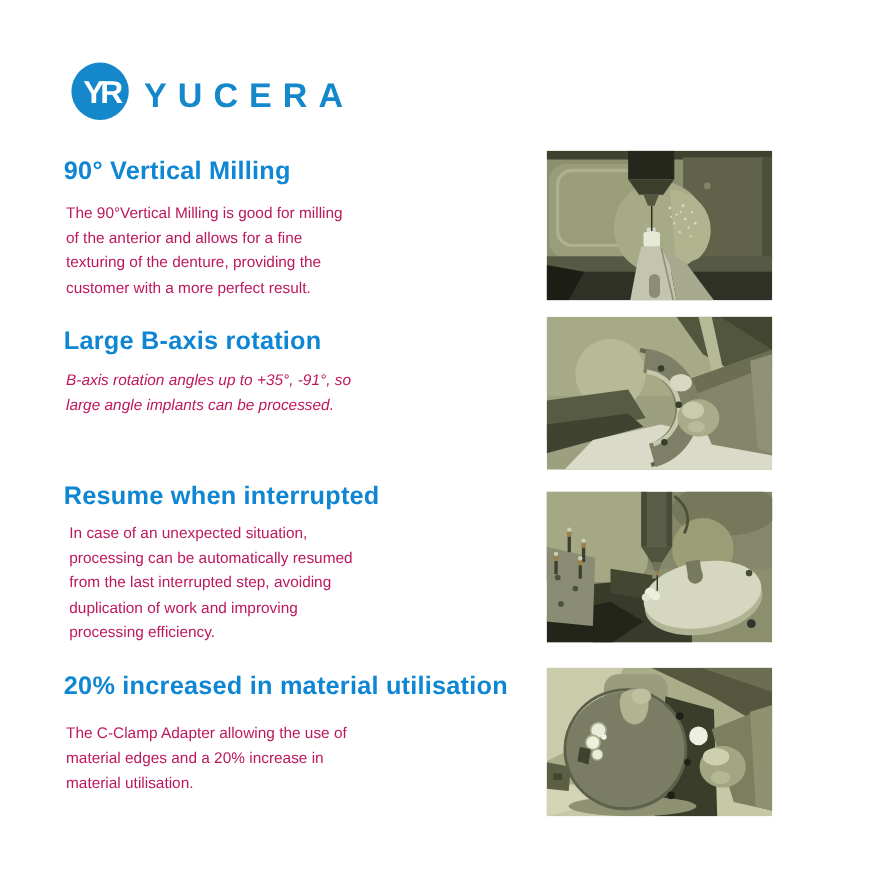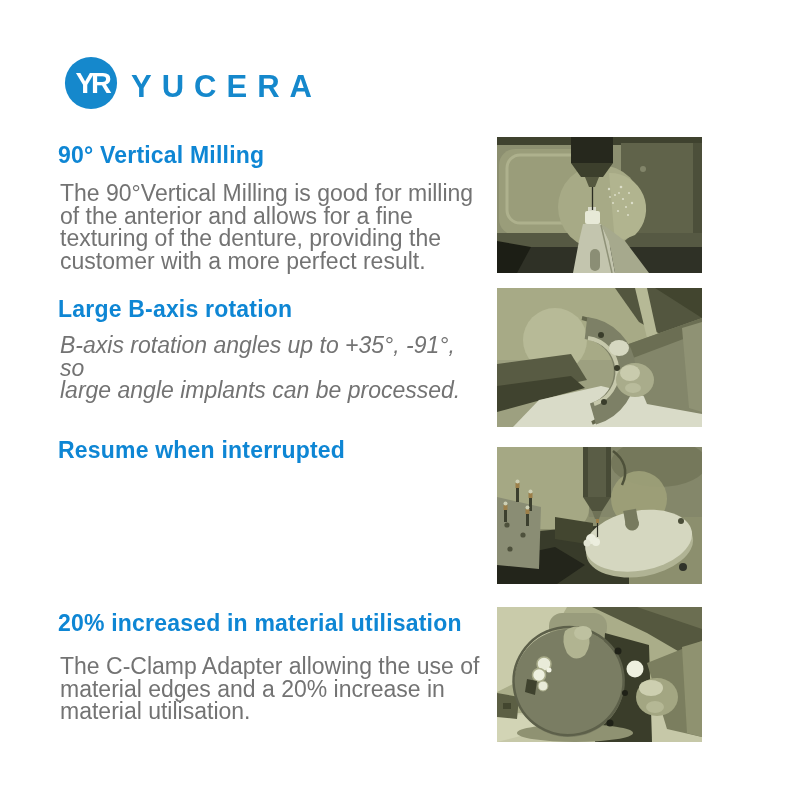--- a/index.html
+++ b/index.html
@@ -11,22 +11,22 @@
   .logo-mark { left:64px; top:56px; width:54px; height:54px; }
   .wordmark {
     left:131px; top:69px; font-size:31px; font-weight:bold;
     letter-spacing:10px; color:#1588cc;
   }
   .heading {
     position:absolute; margin:0; font-size:23px; font-weight:bold;
     color:#0e86d4; letter-spacing:0.2px; white-space:nowrap;
   }
   .body {
-    position:absolute; margin:0; font-size:23px; line-height:22.5px;
-    color:#737373; white-space:pre-line; width:420px;
+    position:absolute; margin:0; font-size:14px; line-height:22.5px;
+    color:#be185d; white-space:pre-line; width:420px;
   }
   .photo { position:absolute; display:block; }
   .h1 { left:58px; top:142px; }  .b1 { left:60px; top:182px; }
   .h2 { left:58px; top:296px; }  .b2 { left:60px; top:334px;font-style:italic; }
   .h3 { left:58px; top:437px; }  .b3 { left:63px; top:473px; }
   .h4 { left:58px; top:610px; }  .b4 { left:60px; top:655px; }
   .photo1 { left:497px; top:137px; width:205px; height:136px; }
   .photo2 { left:497px; top:288px; width:205px; height:139px; }
   .photo3 { left:497px; top:447px; width:205px; height:137px; }
   .photo4 { left:497px; top:607px; width:205px; height:135px; }
@@ -108,20 +108,25 @@
     <circle cx="104" cy="47" r="3" fill="#3a3d2b"></circle>
     <circle cx="120" cy="80" r="3" fill="#3a3d2b"></circle>
     <circle cx="107" cy="114" r="3" fill="#3a3d2b"></circle>
     <ellipse cx="122" cy="60" rx="10" ry="8" fill="#d6d8c1"></ellipse>
     <ellipse cx="138" cy="92" rx="19" ry="17" fill="#a9ac8b"></ellipse>
     <ellipse cx="133" cy="85" rx="10" ry="8" fill="#c9cbad"></ellipse>
     <ellipse cx="136" cy="100" rx="8" ry="5" fill="#b9bc9c"></ellipse>
   </svg>
 
   <h2 class="heading h3">Resume when interrupted</h2>
+  <p class="body b3">In case of an unexpected situation,
+processing can be automatically resumed
+from the last interrupted step, avoiding
+duplication of work and improving
+processing efficiency.</p>
   <svg class="photo photo3" viewBox="0 0 205 137" preserveAspectRatio="none">
     <rect width="205" height="137" fill="#8c8f6e"></rect>
     <rect x="92" y="0" width="113" height="70" fill="#84876a"></rect>
     <ellipse cx="162" cy="16" rx="48" ry="24" fill="#75785b"></ellipse>
     <rect x="-20" y="-20" width="112" height="102" rx="20" fill="#a5a884"></rect>
     <circle cx="142" cy="52" r="28" fill="#9ea179" opacity="0.9"></circle>
     <path d="M 116,4 C 127,12 132,24 125,38" fill="none" stroke="#4e513a" stroke-width="2.5"></path>
     <polygon points="42,84 132,76 132,137 42,137" fill="#383b2a"></polygon>
     <polygon points="58,70 96,76 96,98 58,92" fill="#434630"></polygon>
     <polygon points="0,112 58,100 88,118 60,137 0,137" fill="#23251b"></polygon>

